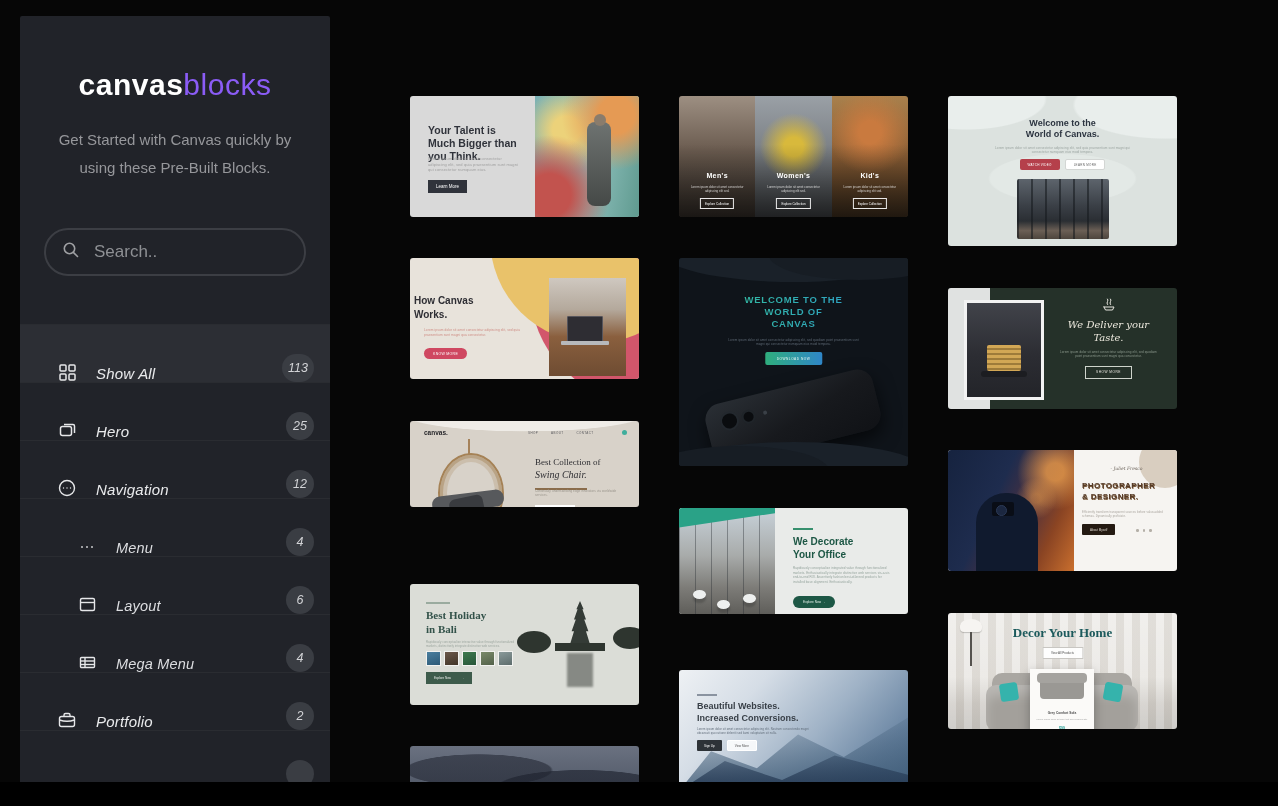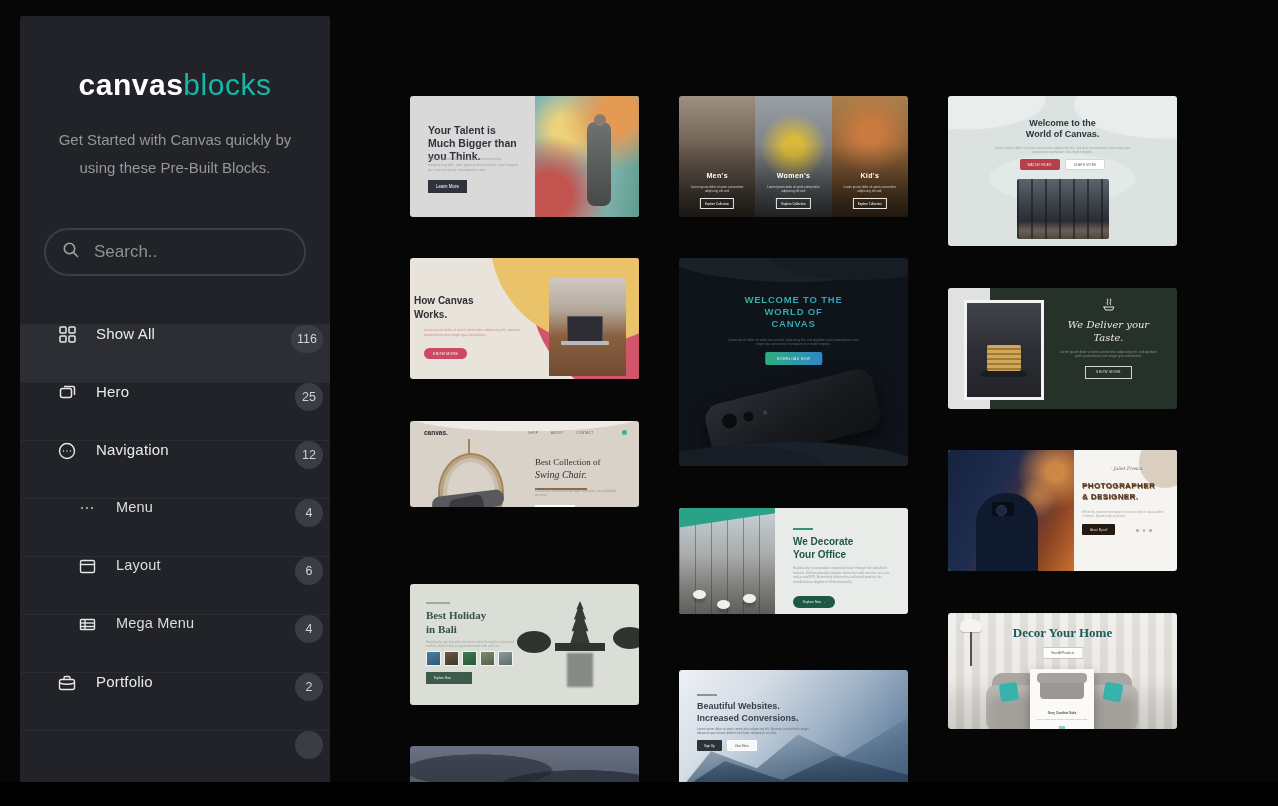--- a/index.html
+++ b/index.html
@@ -4,28 +4,28 @@
 <style>
   html,body{margin:0;padding:0;background:#000;}
   .stage{position:relative;width:1278px;height:806px;background:#000;overflow:hidden;
          font-family:"Liberation Sans",sans-serif;-webkit-font-smoothing:antialiased;}
   .clip{position:absolute;left:0;top:0;width:1278px;height:782px;overflow:hidden;background:#060606;}
 
   
   .sidebar{position:absolute;left:20px;top:16px;width:310px;height:900px;background:#212329;border-radius:2px;}
   .sb-logo{margin-top:52px;text-align:center;font-size:30px;color:#fff;letter-spacing:.5px;}
   .sb-logo .b{font-weight:800;}
-  .sb-logo .l{font-weight:300;color:#14b8a6;}
+  .sb-logo .l{font-weight:300;color:#8b5cf6;}
   .sb-tagline{margin:24px auto 0;width:252px;text-align:center;font-size:15px;line-height:28px;color:#96979b;}
   .sb-search{margin:46px auto 0;width:226px;height:44px;border:2px solid #3c3e44;border-radius:24px;
              display:flex;align-items:center;padding:0 16px;gap:12px;}
   .sb-search input{flex:1;background:transparent;border:0;outline:0;color:#c7c8ca;font-size:17px;font-family:inherit;}
   .sb-search input::placeholder{color:#8e9094;}
   .sb-nav{margin-top:48px;}
-  .sb-item{height:57px;display:flex;align-items:flex-start;padding:0 7px 0 36px;border-top:1px solid #2a2c31;}
+  .sb-item{height:57px;display:flex;align-items:flex-end;padding:0 16px 0 36px;border-top:1px solid #2a2c31;font-style:italic;}
   .sb-item.active{background:#2c2e34;}
   .sb-item.sub{padding-left:56px;}
   .sb-item .ic{width:22px;margin-right:18px;display:flex;justify-content:center;}
   .sb-item .lb{flex:1;font-size:15px;color:#e9eaec;letter-spacing:.2px;}
   .sb-item.sub .lb{font-size:14.5px;color:#dcdde0;}
   .badge{min-width:16px;height:28px;border-radius:14px;background:#3a3d43;color:#d2d3d6;font-size:12.5px;
          display:flex;align-items:center;justify-content:center;padding:0 6px;}
 
   
   .card{position:absolute;border-radius:3px;overflow:hidden;cursor:pointer;}
@@ -263,21 +263,21 @@
       <div class="sb-item active">
         <span class="ic">
           <svg width="19" height="19" viewBox="0 0 19 19" fill="none" stroke="#e6e7e9" stroke-width="1.5">
             <rect x="2" y="2" width="6" height="6" rx="1"></rect>
                 <rect x="11" y="2" width="6" height="6" rx="1"></rect>
             <rect x="2" y="11" width="6" height="6" rx="1"></rect>
                 <rect x="11" y="11" width="6" height="6" rx="1"></rect>
           </svg>
         </span>
         <span class="lb">Show All</span>
-        <span class="badge">116</span>
+        <span class="badge">113</span>
       </div>
 
       <div class="sb-item">
         <span class="ic">
           <svg width="19" height="19" viewBox="0 0 19 19" fill="none" stroke="#e6e7e9" stroke-width="1.5">
             <rect x="2.5" y="5.5" width="11" height="9" rx="2"></rect>
             <path d="M6 3.5 h9 a1.5 1.5 0 0 1 1.5 1.5 v7"></path>
           </svg>
         </span>
         <span class="lb">Hero</span>

